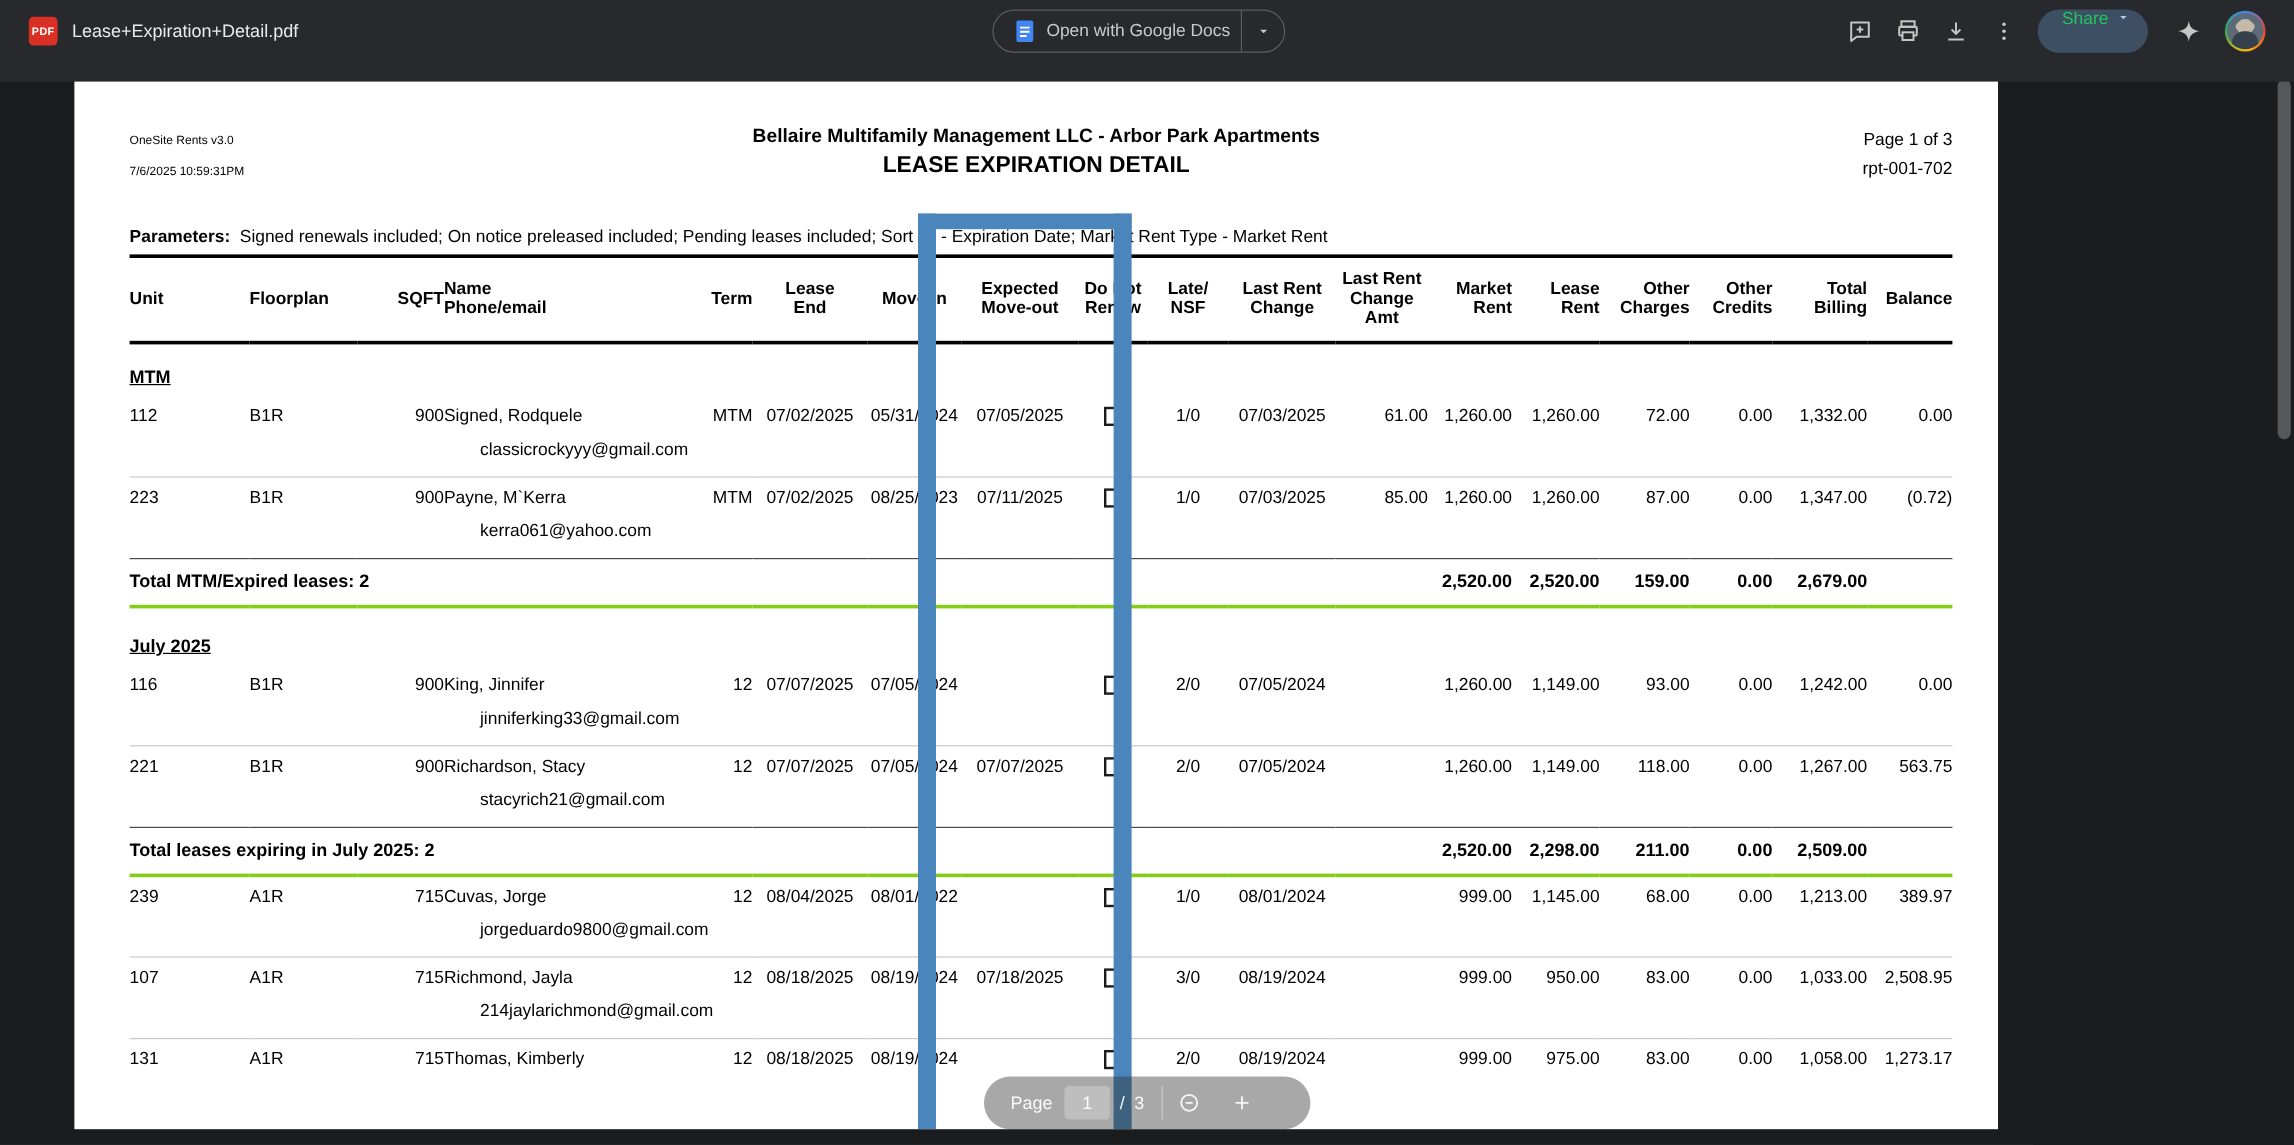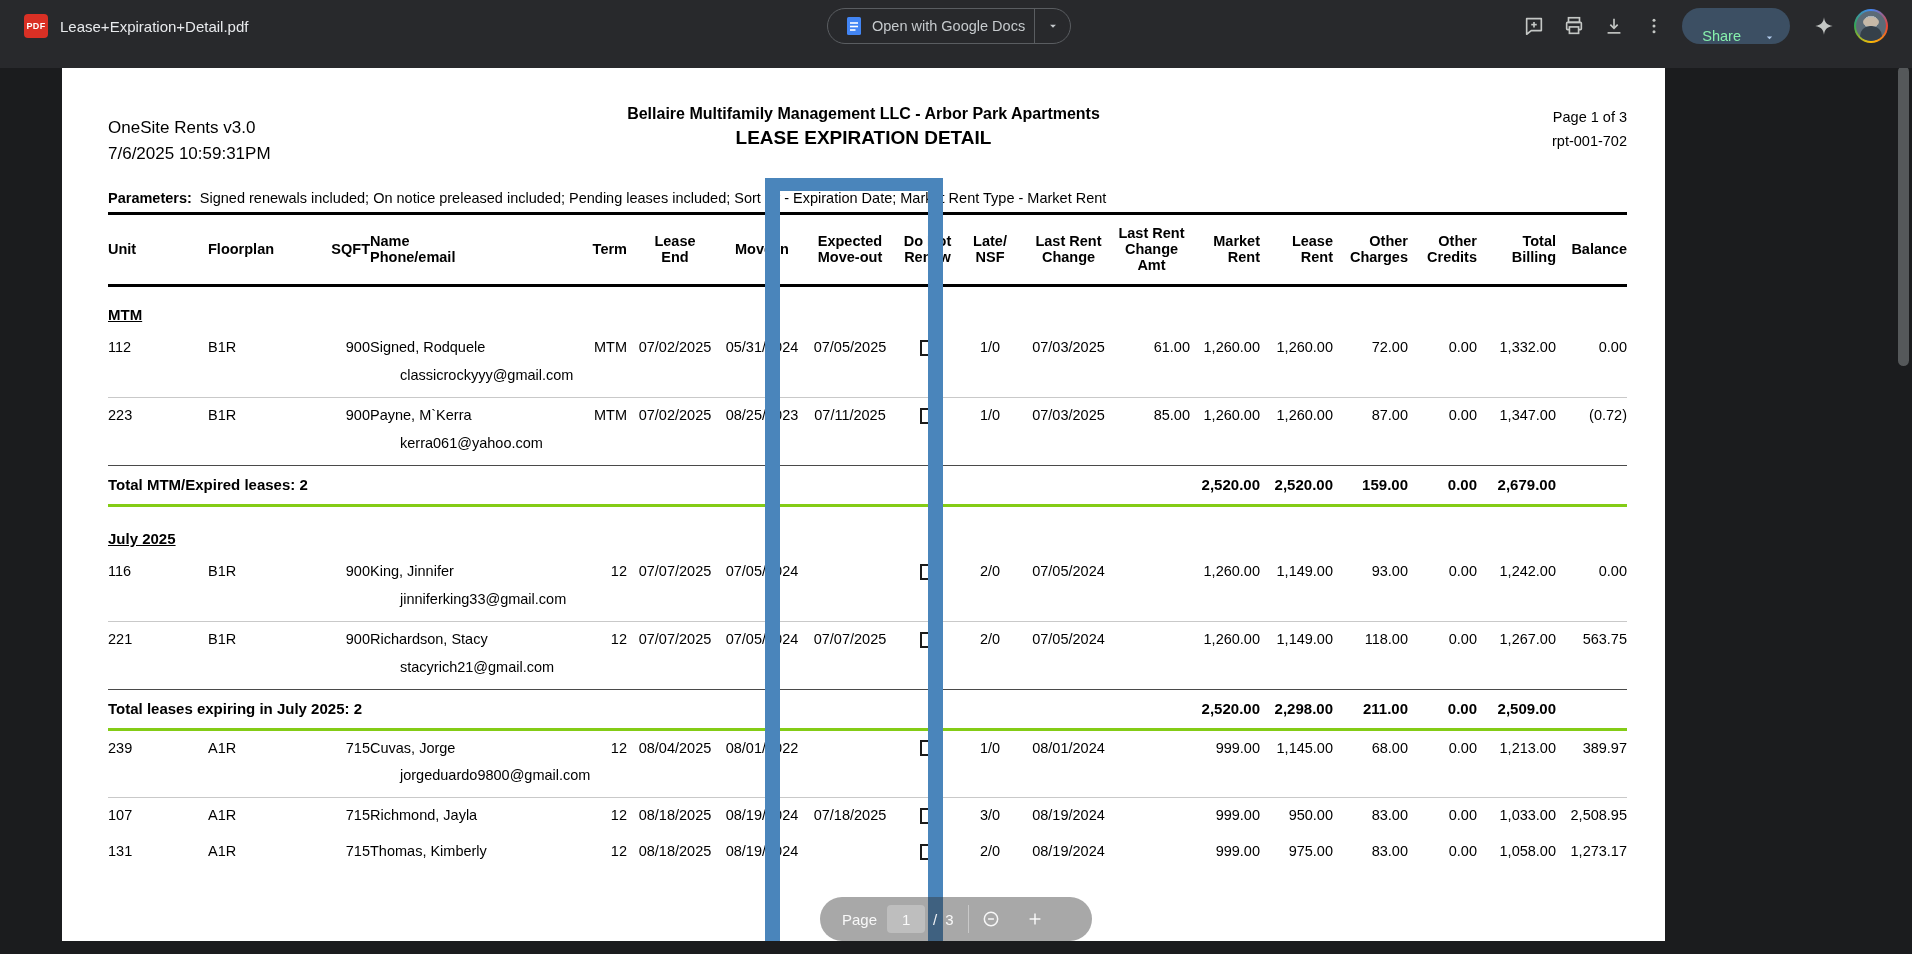--- a/index.html
+++ b/index.html
@@ -16,35 +16,35 @@
   .filename { color:#e8eaed; font-size:15px; }
   .open-with { position:absolute; left:827px; top:8px; height:36px; width:244px;
                border:1px solid #5a5d61; border-radius:18px; display:flex; align-items:center;
                color:#c6cacd; font-size:14.5px; cursor:pointer; }
   .open-with .docs-ic { margin-left:18px; margin-right:10px; display:flex; }
   .open-with .ow-caret { width:36px; height:100%; display:flex; align-items:center; justify-content:center;
                          border-left:1px solid #5a5d61; margin-left:auto; }
   .tb-icons { position:absolute; right:0; top:0; height:52px; display:flex; align-items:center; }
   .tb-icon { width:40px; height:40px; display:flex; align-items:center; justify-content:center; cursor:pointer; }
   .share-btn { height:36px; padding:0 14px 0 20px; margin:0 14px 0 8px; background:#3c4f63; border-radius:18px;
-               display:flex; align-items:flex-end; gap:22px; color:#86efac; font-size:14.5px; cursor:pointer; }
+               display:flex; align-items:flex-start; gap:6px; color:#22c55e; font-size:14.5px; cursor:pointer; }
   .avatar-ring { width:34px; height:34px; border-radius:50%; margin:0 24px 0 10px;
                  background:conic-gradient(#4285f4,#ea4335,#fbbc04,#34a853,#4285f4);
                  display:flex; align-items:center; justify-content:center; cursor:pointer; }
   .avatar-img { width:30px; height:30px; border-radius:50%; background:radial-gradient(circle at 50% 38%, #a9b4bd 0 28%, #5c6b77 29% 100%); overflow:hidden; position:relative; }
   .avatar-img:after { content:""; position:absolute; left:7px; top:6px; width:16px; height:10px;
                       border-radius:50%; background:#c7b9a8; }
   .avatar-img:before { content:""; position:absolute; left:4px; top:15px; width:22px; height:16px;
                        border-radius:10px 10px 0 0; background:#35404a; z-index:1; }
 
   
   .page { position:absolute; left:62px; top:65px; width:1603px; height:876px;
           background:#fff; color:#000; overflow:hidden; z-index:1; }
   .doc-top { position:relative; height:150px; }
-  .meta-left { position:absolute; left:46px; top:50px; font-size:17px; line-height:26px; }
+  .meta-left { position:absolute; left:46px; top:40px; font-size:10px; line-height:26px; }
   .meta-center { position:absolute; left:0; top:38px; width:100%; text-align:center; }
   .meta-center .company { font-size:16px; font-weight:bold; line-height:22px; }
   .meta-center .rpt-title { font-size:19px; font-weight:bold; line-height:26px; }
   .meta-right { position:absolute; right:38px; top:40px; font-size:14.5px; line-height:24px; text-align:right; }
   .params { position:absolute; left:46px; right:38px; bottom:0; border-bottom:3px solid #000;
             padding-bottom:6px; font-size:14.5px; }
   .params b { margin-right:8px; }
 
   
   table.report { table-layout:fixed; width:1519px; margin-left:46px; border-collapse:collapse; }
@@ -376,20 +376,24 @@
           <td class="al-c">3/0</td>
           <td class="al-c">08/19/2024</td>
           <td class="al-r"></td>
           <td class="al-r pdr10">999.00</td>
           <td class="al-r pdr5">950.00</td>
           <td class="al-r pdr5">83.00</td>
           <td class="al-r pdr5">0.00</td>
           <td class="al-r pdr5">1,033.00</td>
           <td class="al-r">2,508.95</td>
         </tr>
+        <tr class="email-row sep">
+          <td colspan="3"></td>
+          <td colspan="15" class="al-l email-cell">214jaylarichmond@gmail.com</td>
+        </tr>
         <tr class="name-row">
           <td class="al-l">131</td>
           <td class="al-l pdl7">A1R</td>
           <td class="al-r">715</td>
           <td class="al-l pdl18">Thomas, Kimberly</td>
           <td class="al-r">12</td>
           <td class="al-c">08/18/2025</td>
           <td class="al-c">08/19/2024</td>
           <td class="al-c"></td>
           <td class="al-c"><span class="cb"></span></td>

